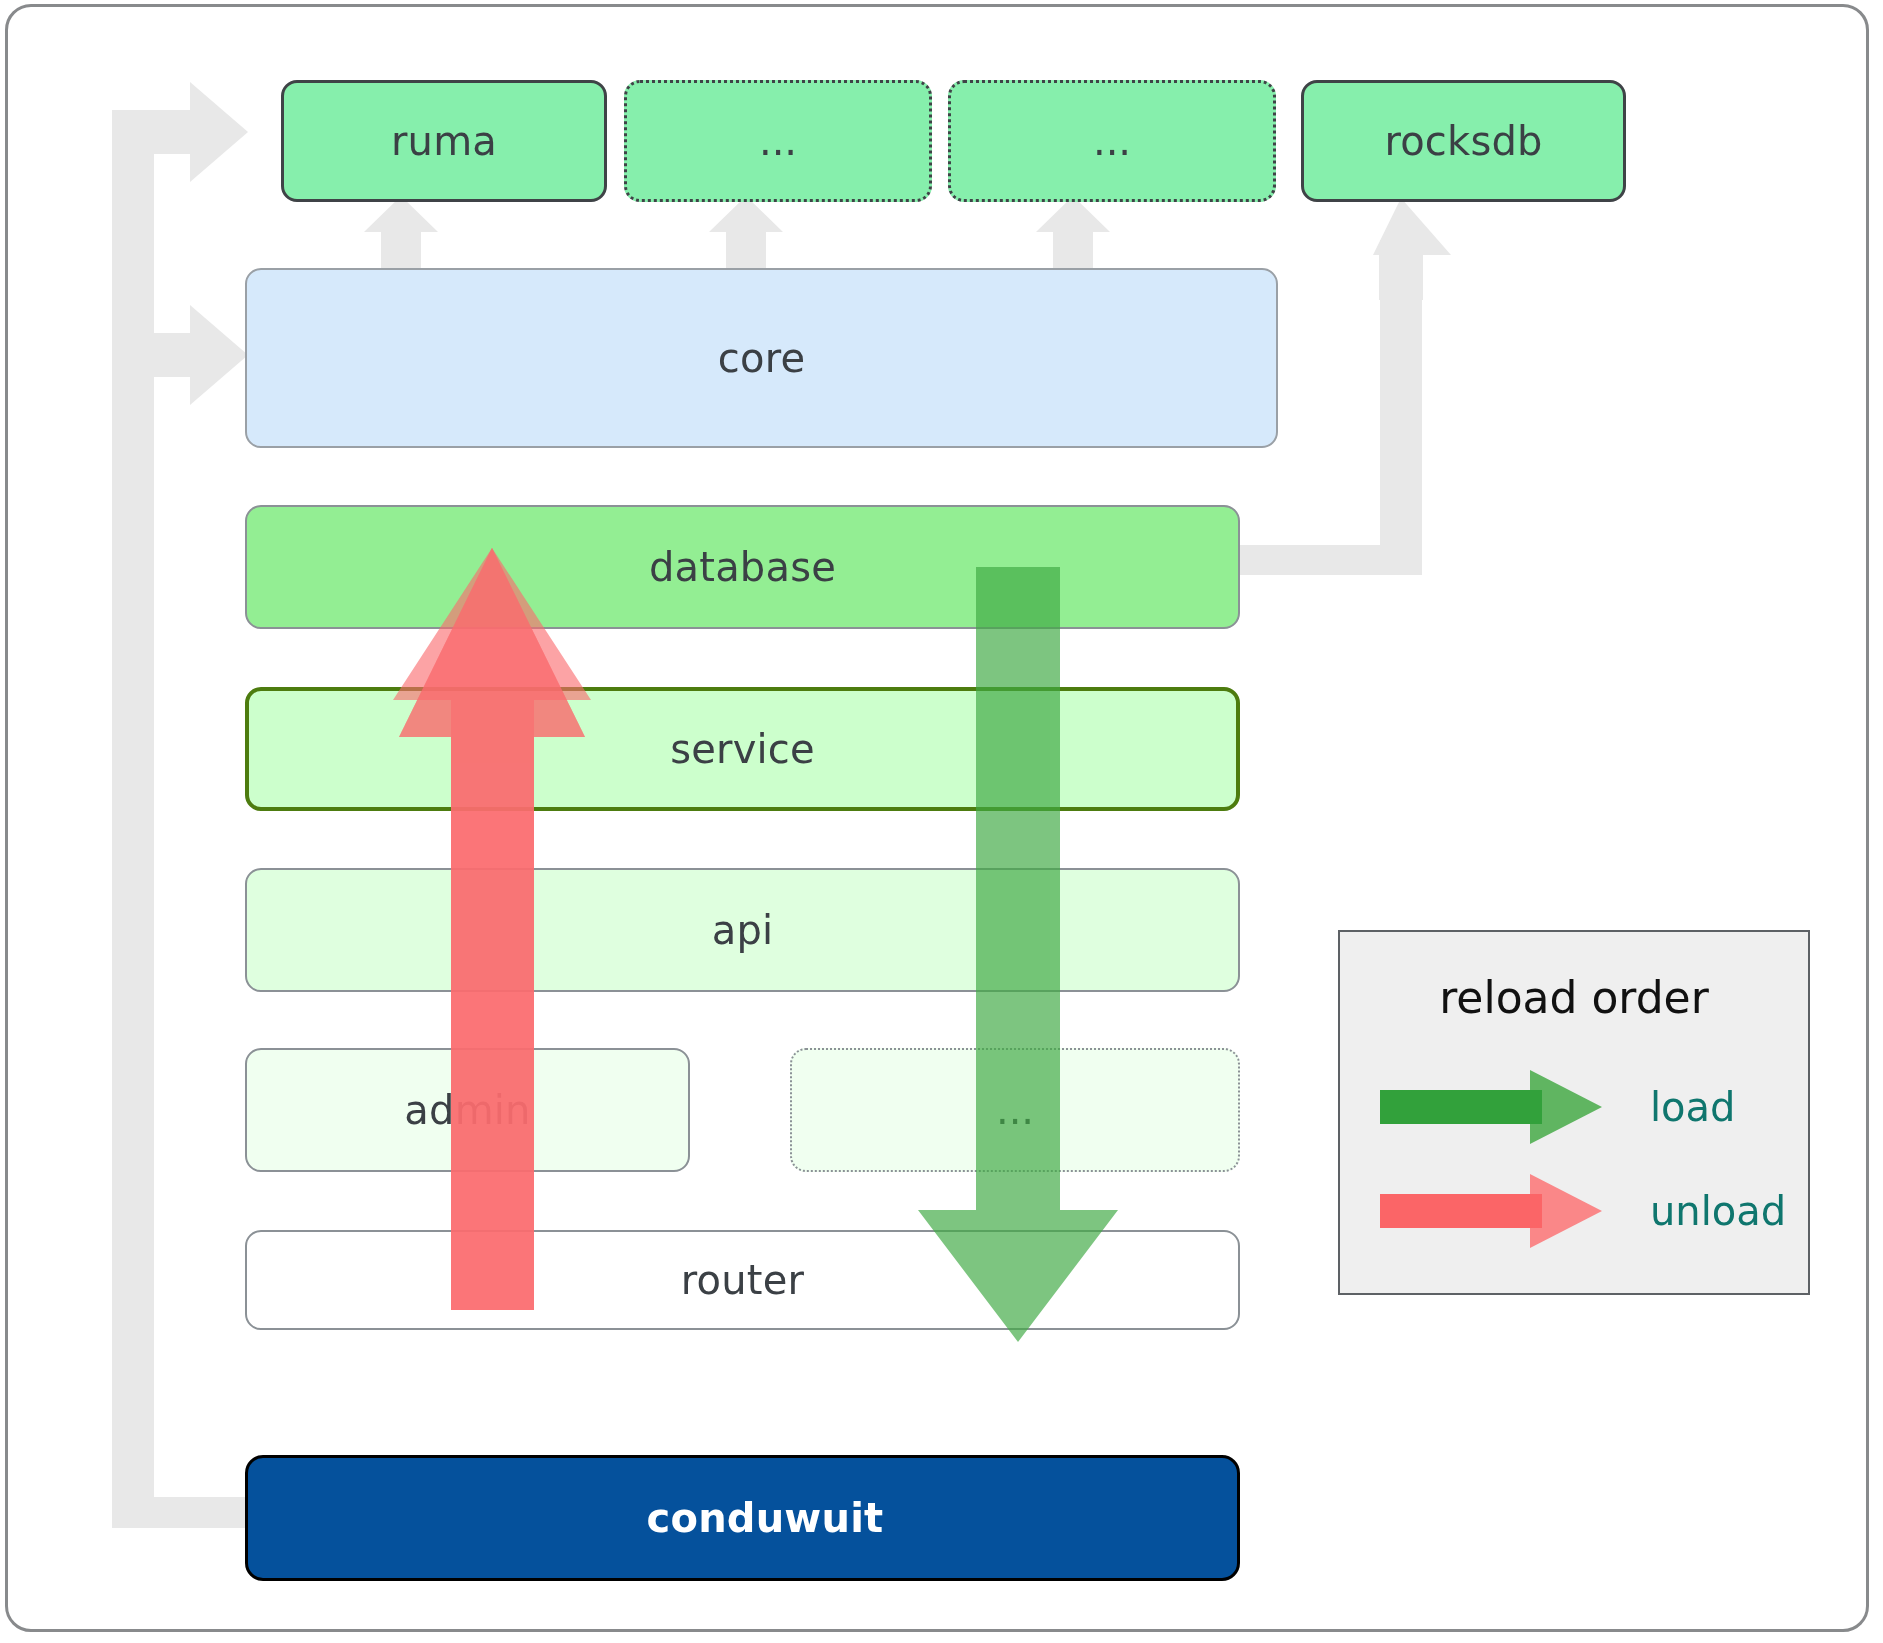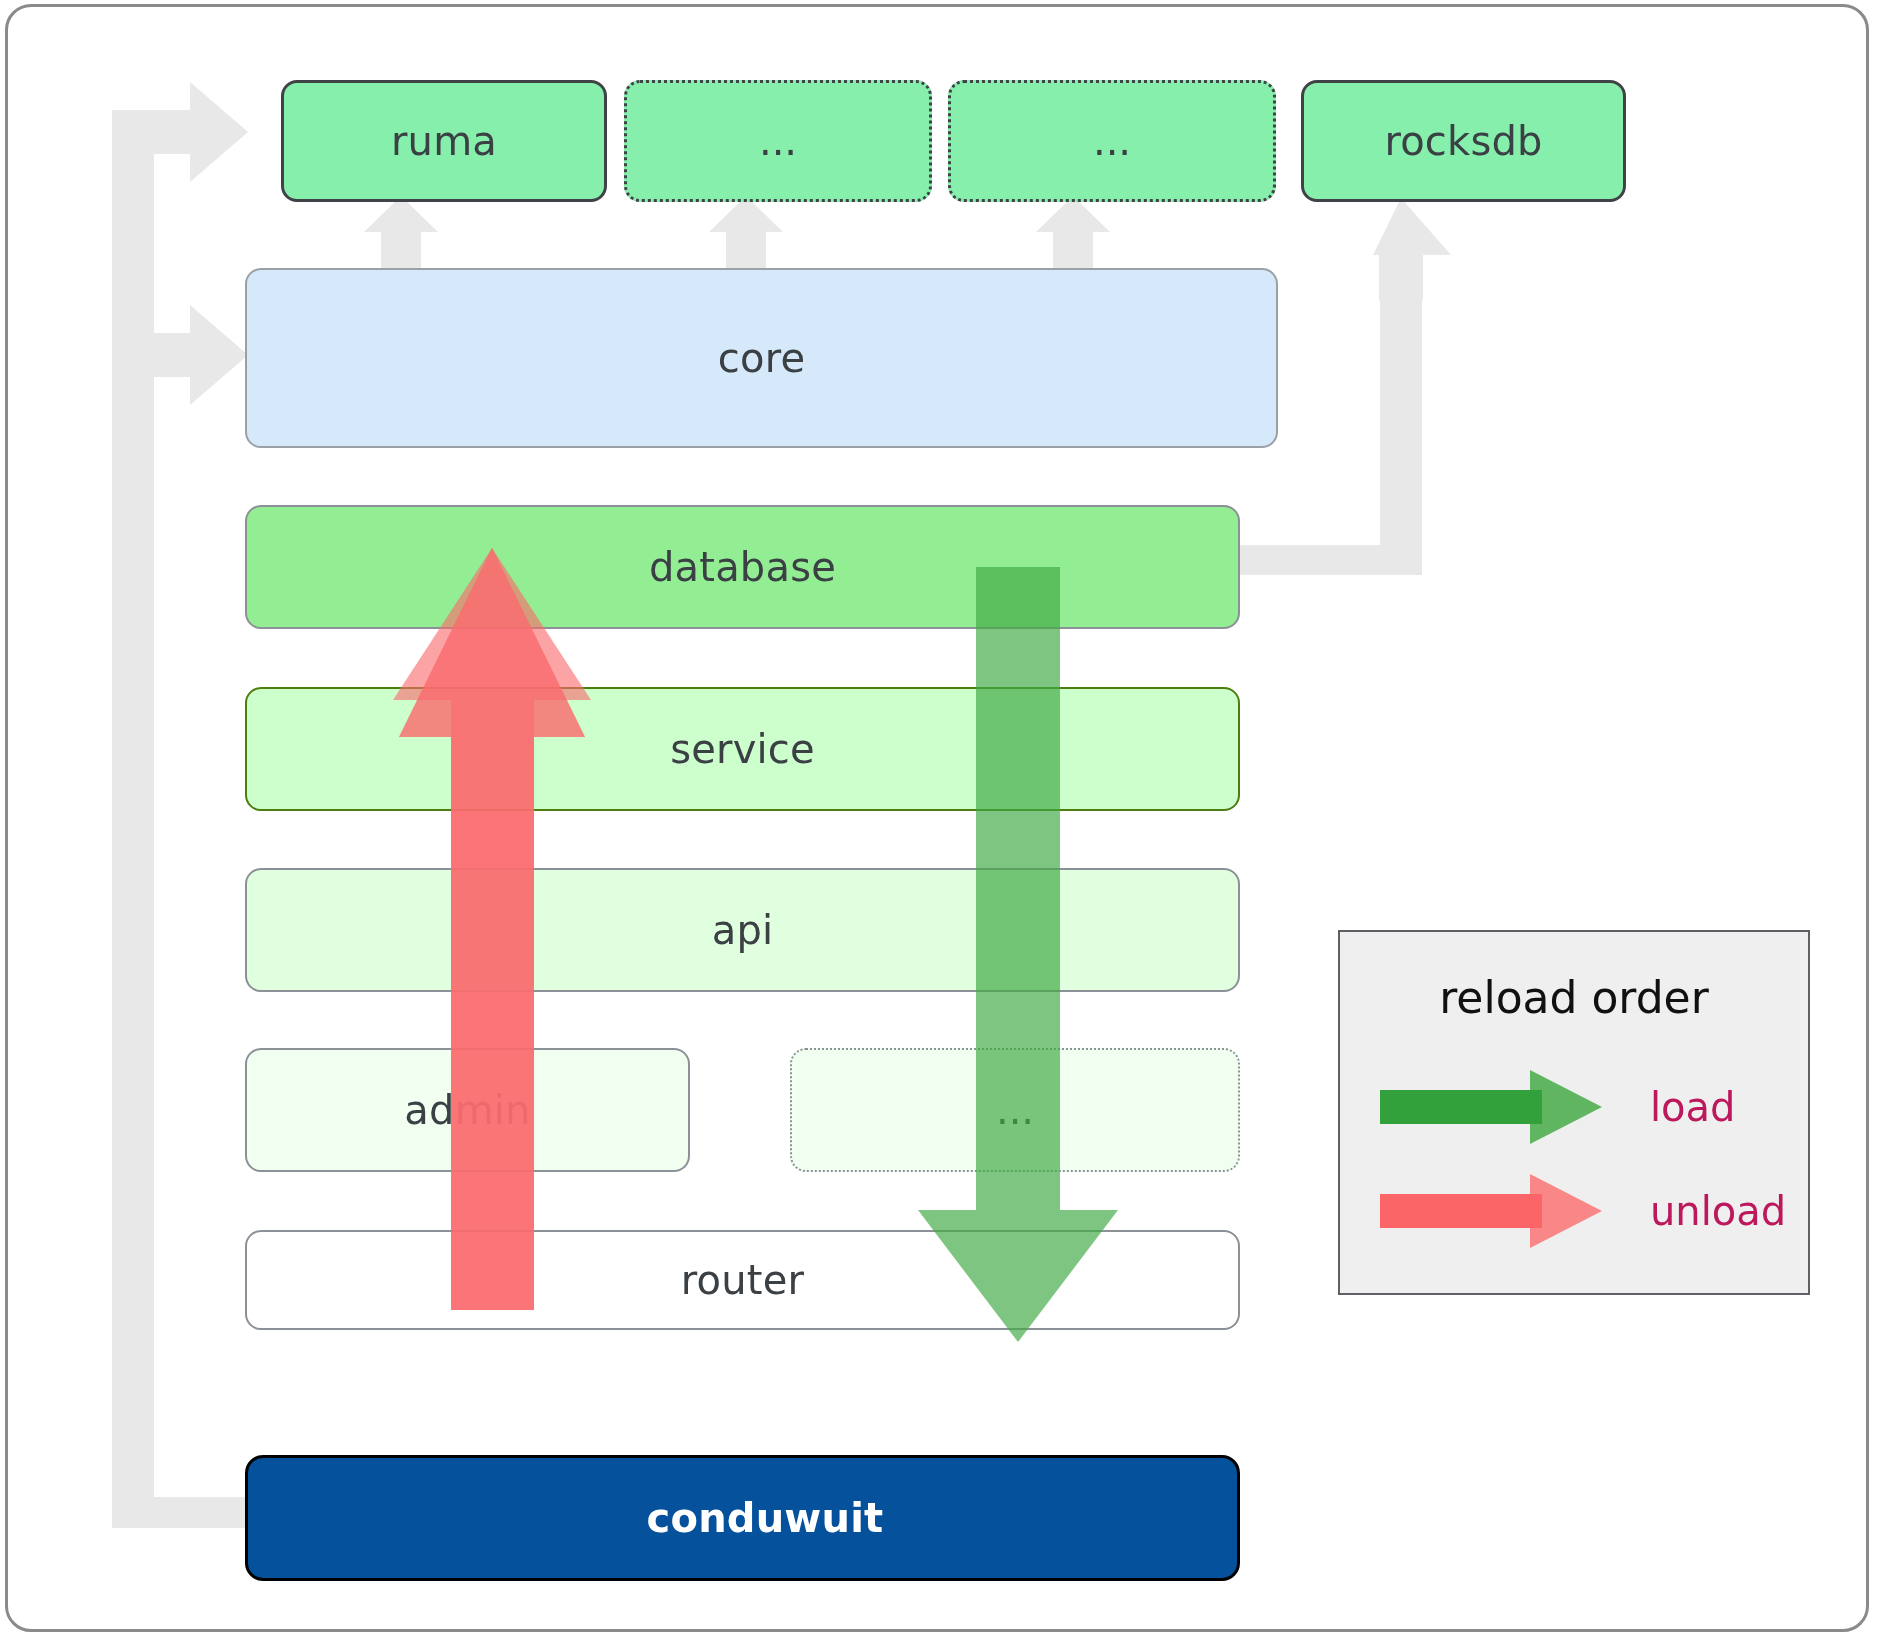--- a/index.html
+++ b/index.html
@@ -12,40 +12,40 @@
   .box{position:absolute;box-sizing:border-box;display:flex;align-items:center;
        justify-content:center;border-radius:14px;}
   .lbl{font-size:40px;color:#3b4045;line-height:1;letter-spacing:.2px;}
 
   
   .dep{background:#86efac;border:3px solid #3f4347;border-radius:16px;margin-left:36px;}
   .dep.dashed{border:3px dotted #3f4347;}
 
   .core{background:#d6e9fb;border:2px solid #9aa0a6;border-radius:16px;}
   .database{background:#93ee93;border:2px solid #8b9196;border-radius:16px;}
-  .service{background:#ccffcc;border:2px solid #4d7c0f;border-radius:16px;}
+  .service{background:#ccffcc;border:4px solid #4d7c0f;border-radius:16px;}
   .api{background:#dfffdf;border:2px solid #8b9196;border-radius:16px;}
   .admin{background:#f0fff0;border:2px solid #8b9196;border-radius:16px;}
   .dots-layer{background:#f0fff0;border:2px dotted #8b9196;border-radius:16px;}
   .router{background:#ffffff;border:2px solid #8b9196;border-radius:16px;}
   .conduwuit{background:#05519c;border:3px solid #000;border-radius:18px;padding-left:45px;}
   .conduwuit .lbl{color:#ffffff;font-weight:bold;}
 
   .dotsglyph{font-size:40px;color:#3b4045;line-height:1;}
 
   
   .connectors{position:absolute;left:0;top:0;width:1883px;height:1643px;pointer-events:none;}
 
   
   .flow{position:absolute;left:0;top:0;width:1883px;height:1643px;pointer-events:none;}
 
   
   .legend{position:absolute;background:#efefef;border:2px solid #5d6165;box-sizing:border-box;}
   .legend-title{position:absolute;width:100%;text-align:center;font-size:44px;color:#111;}
-  .legend-label{position:absolute;font-size:40px;color:#be185d;}
+  .legend-label{position:absolute;font-size:40px;color:#0f766e;}
 </style>
 </head>
 <body>
 
 <div id="stage">
   <div class="frame"></div>
 
   <svg class="connectors" viewBox="0 0 1883 1643">
     <g fill="#e8e8e8">
 

